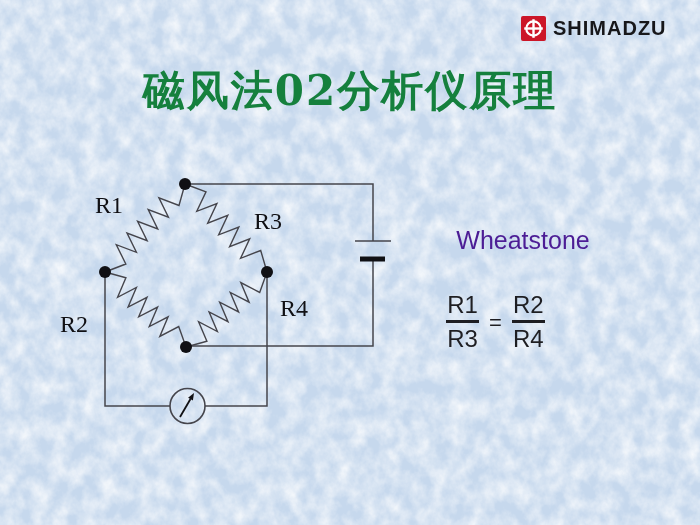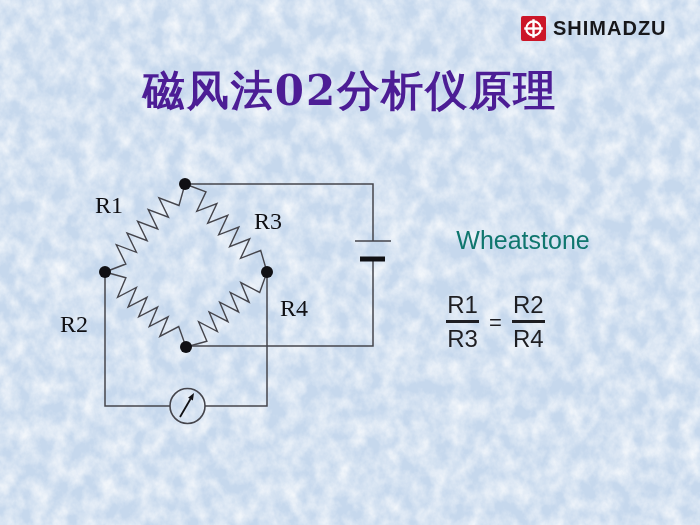--- a/index.html
+++ b/index.html
@@ -6,34 +6,34 @@
   html,body { width:700px; height:525px; overflow:hidden; }
   .slide { position:relative; width:700px; height:525px; background:#c9daee;
            font-family:"Liberation Sans",sans-serif; }
   .texture { position:absolute; left:0; top:0; }
 
   .logo { position:absolute; top:16px; left:521px; display:flex; align-items:center; gap:7px; }
   .logo .brand { font-size:20px; font-weight:bold; letter-spacing:1px; color:#17171a; }
 
   .title { position:absolute; top:63px; left:0; width:100%; text-align:center;
            font-family:"DejaVu Serif","Liberation Serif",serif; font-size:42px;
-           font-weight:bold; color:#4c1d95; letter-spacing:2px; }
+           font-weight:bold; color:#15803d; letter-spacing:2px; }
 
   .circuit { position:absolute; left:0; top:0; }
   .wire    { fill:none; stroke:#45454c; stroke-width:1.5px; }
   .zigzag  { fill:none; stroke:#45454c; stroke-width:1.4px; stroke-linejoin:miter; }
   .thick   { stroke:#101014; stroke-width:5px; }
   .node    { fill:#101014; stroke:none; }
   .meter   { fill:none; stroke:#45454c; stroke-width:1.6px; }
   .needle  { stroke:#101014; stroke-width:1.8px; }
   .nhead   { fill:#101014; }
   .rlabel text { font-family:"Liberation Serif","DejaVu Serif",serif; font-size:24px; fill:#101014; }
 
   .caption { position:absolute; top:227px; left:437px; width:172px; text-align:center;
-             font-size:25px; line-height:27px; color:#0f766e; }
+             font-size:25px; line-height:27px; color:#4c1d95; }
   .equation { position:absolute; top:292px; left:446px; display:flex; align-items:center;
               gap:10px; color:#1e1e22; }
   .frac { display:flex; flex-direction:column; align-items:center; font-size:24px; line-height:25px; }
   .bar  { width:33px; height:3px; background:#1e1e22; margin:3px 0; }
   .eq-sign { font-size:22px; padding-top:2px; }
 </style>
 </head>
 <body>
 
 <div class="slide">

